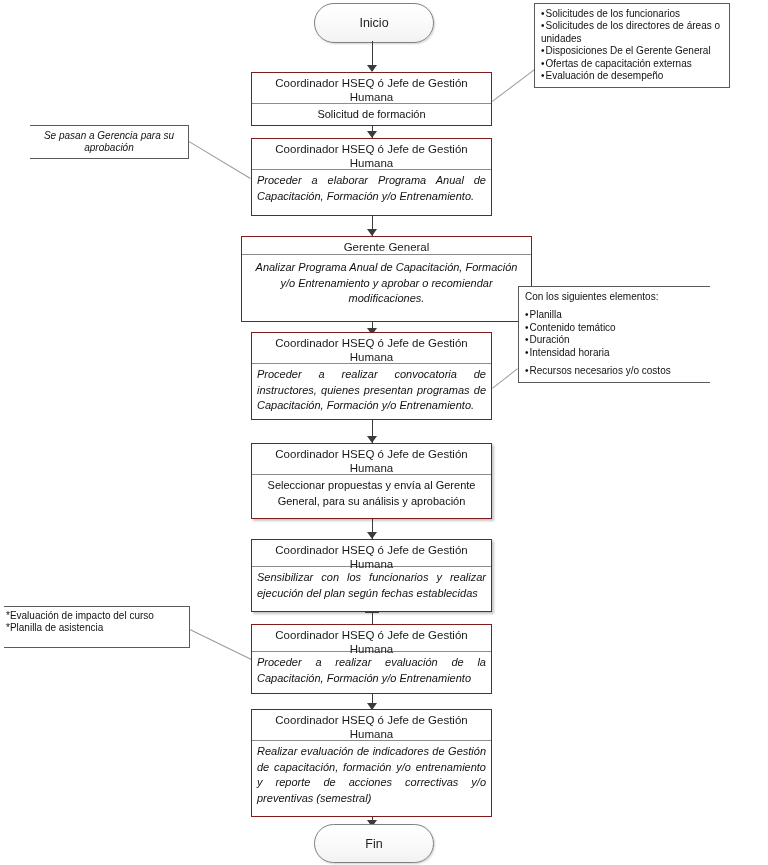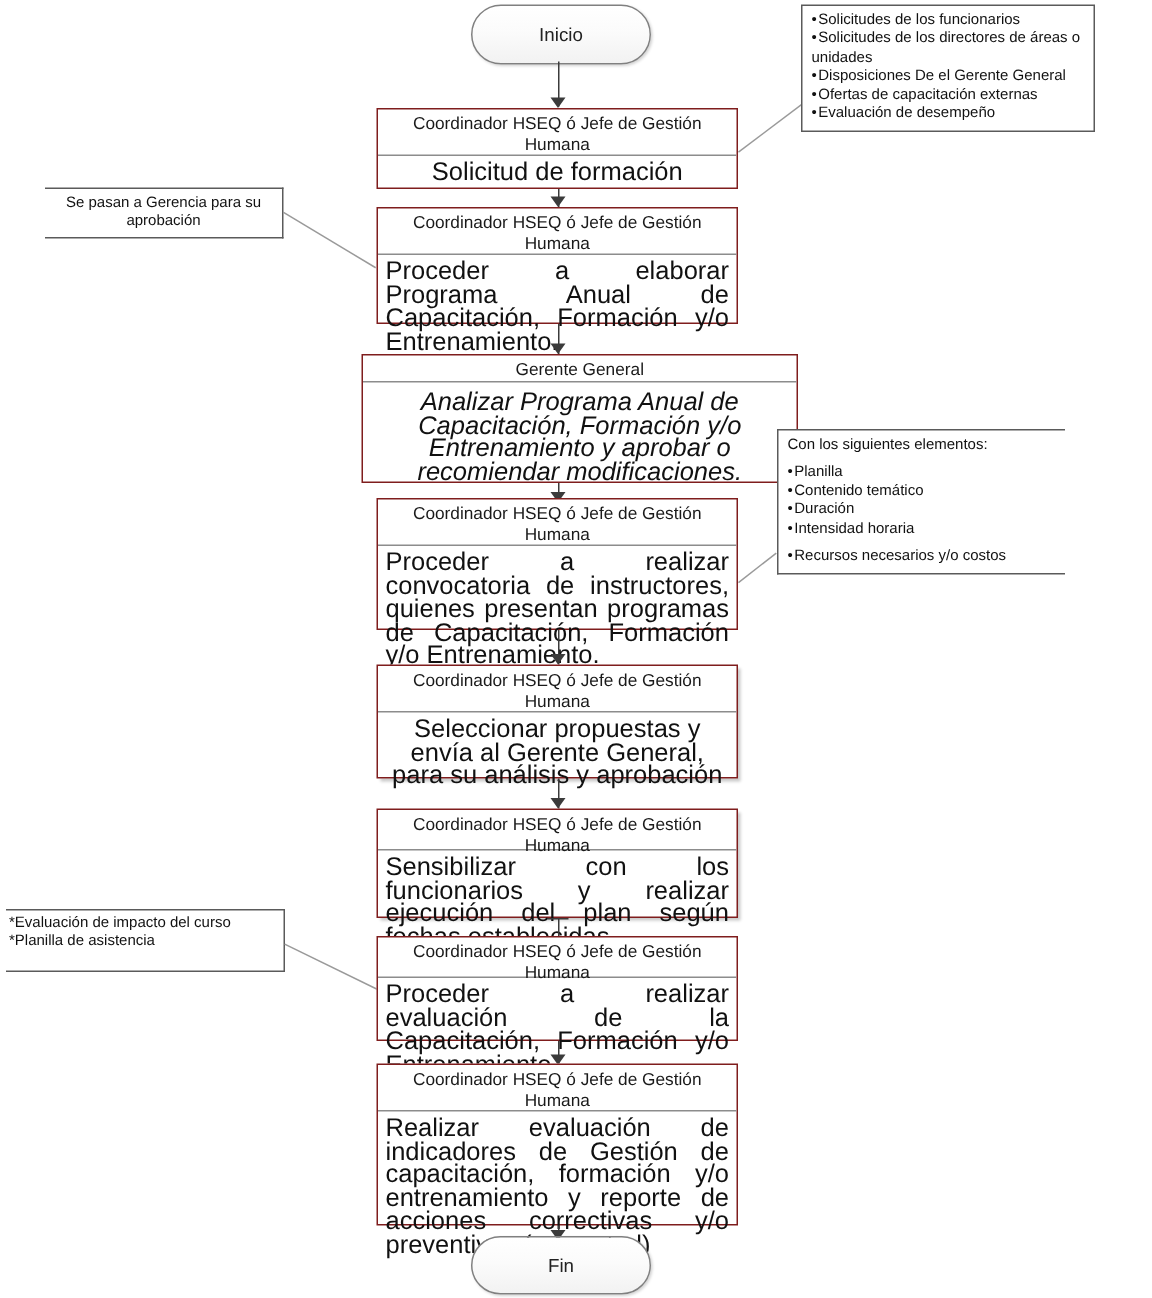--- a/index.html
+++ b/index.html
@@ -32,27 +32,27 @@
   .pbox .hdr{
     border-bottom:1px solid #8c8c8c;
     text-align:center;
     font-size:11.5px;
     line-height:14px;
     padding:3px 4px 3px 4px;
     color:#1a1a1a;
     box-sizing:border-box;
   }
   .pbox .bdy{
-    font-size:17px;
+    font-size:11px;
     line-height:15.5px;
     padding:3px 5px 3px 5px;
     color:#111;
     box-sizing:border-box;
   }
-  .bdy.just{text-align:justify;text-align-last:left;}
+  .bdy.just{text-align:justify;text-align-last:left;font-style:italic;}
   .bdy.ctr{text-align:center;}
 
   
   .note{
     position:absolute;
     font-size:10px;
     line-height:12.4px;
     color:#111;
     box-sizing:border-box;
   }
@@ -112,21 +112,21 @@
       <li>Solicitudes de los directores de áreas o unidades</li>
       <li>Disposiciones De el Gerente General</li>
       <li>Ofertas de capacitación externas</li>
       <li>Evaluación de desempeño</li>
     </ul>
   </div>
 
   <div class="vline" style="left:372px;top:126px;height:20px;"></div>
   <div class="arrowhead" style="left:367px;top:131px;"></div>
 
-  <div class="note bracket note-center" style="left:30px;top:125px;width:159px;height:34px;display:flex;align-items:center;justify-content:center;">
+  <div class="note bracket note-center" style="left:30px;top:125px;width:159px;height:34px;display:flex;align-items:center;justify-content:center;font-style:italic;">
     <span>Se pasan a Gerencia para su aprobación</span>
   </div>
   <div class="diag" style="left:189px;top:141px;width:72px;transform:rotate(31deg);"></div>
 
   <div class="pbox" style="left:251px;top:138px;width:241px;height:78px;">
     <div class="hdr" style="height:31px;">Coordinador HSEQ ó Jefe de Gestión Humana</div>
     <div class="bdy just">Proceder a elaborar Programa Anual de Capacitación, Formación y/o Entrenamiento.</div>
   </div>
 
   <div class="vline" style="left:372px;top:216px;height:22px;"></div>

